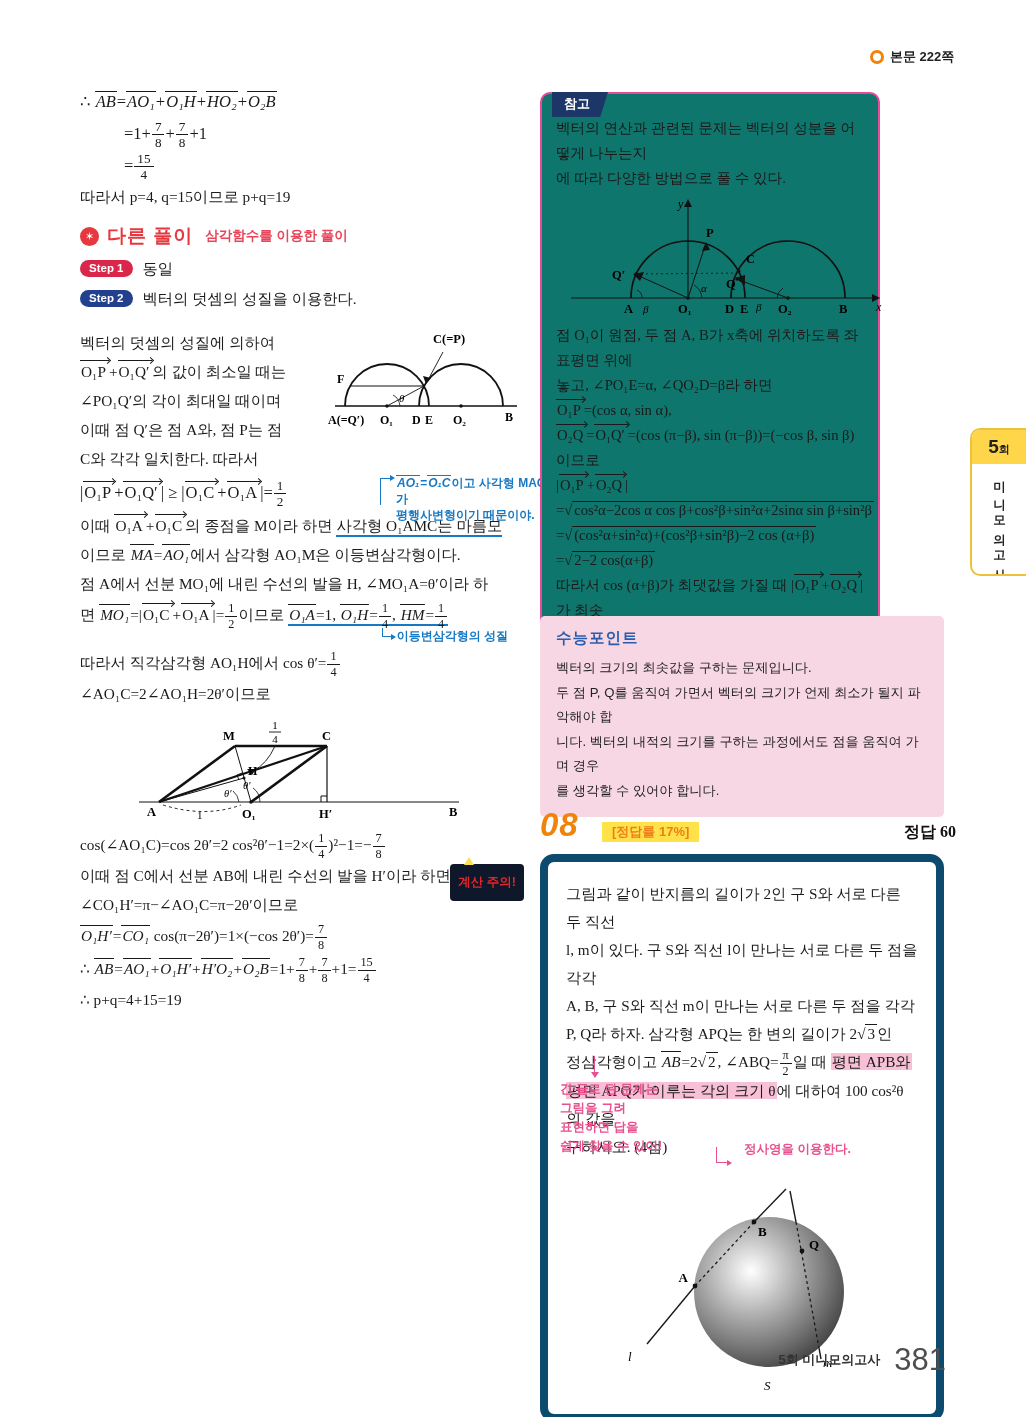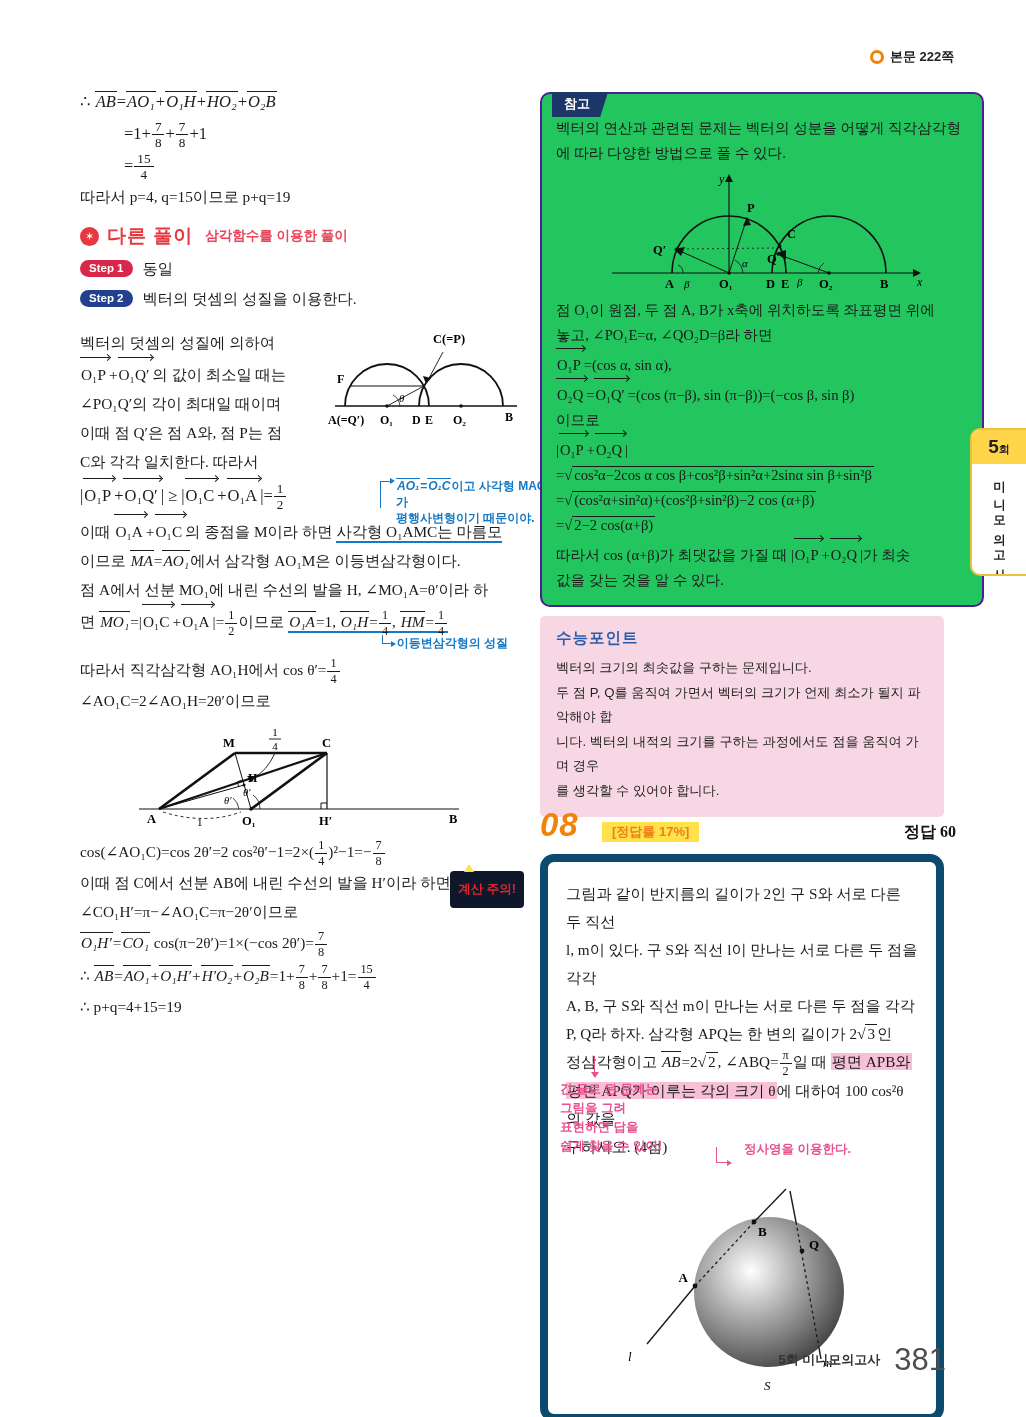--- a/index.html
+++ b/index.html
@@ -4,21 +4,21 @@
 <style>
   html,body{margin:0;padding:0;background:#fff;}
   .page{position:relative;width:1026px;height:1417px;background:#ffffff;overflow:hidden;
         font-family:"Liberation Serif","DejaVu Serif",serif;color:#1a1a1a;}
 
   
   .fr{display:inline-block;vertical-align:-0.62em;text-align:center;line-height:1.02;font-size:0.8em;margin:0 1px;}
   .fr .fn{display:block;border-bottom:1.2px solid currentColor;padding:0 3px 1px;}
   .fr .fd{display:block;padding-top:1px;}
   .ov{display:inline-block;border-top:1.2px solid currentColor;line-height:1.12;padding:1px 1px 0;font-style:italic;}
-  .vec{display:inline-block;border-top:1.2px solid currentColor;line-height:1.12;padding:8px 3px 0 1px;position:relative;text-align:right;}
+  .vec{display:inline-block;border-top:1.2px solid currentColor;line-height:1.12;padding:2px 3px 0 1px;position:relative;text-align:right;}
   .vec::after{content:"";position:absolute;right:-1px;top:-3px;width:4px;height:4px;
               border-top:1.2px solid currentColor;border-right:1.2px solid currentColor;transform:rotate(45deg);}
   .sq{white-space:nowrap;}
   .sq .rad{border-top:1.1px solid currentColor;padding:0 2px;}
 
   
   .col-left{position:absolute;left:80px;top:86px;width:438px;}
   .mline{font-size:16.5px;line-height:32px;}
   .ind{padding-left:44px;}
   .tline{font-size:15.3px;line-height:29px;}
@@ -52,22 +52,22 @@
   .fig2{display:block;margin:8px auto 0;}
   .warn-row{position:relative;}
   .warn-badge{position:absolute;right:-6px;top:3px;background:#0f172a;color:#e0262c;
               font-family:"Liberation Sans",sans-serif;font-size:12.5px;font-weight:bold;
               padding:4px 8px;border-radius:4px;}
   .warn-badge::before{content:"";position:absolute;top:-7px;left:14px;width:0;height:0;
               border-left:5px solid transparent;border-right:5px solid transparent;border-bottom:8px solid #f9e24e;}
 
   
   .col-right{position:absolute;left:540px;top:92px;width:408px;}
-  .ref-box{position:absolute;left:0;top:0;width:444px;border:2px solid #4c1d95;border-radius:10px;
-           padding:22px 14px 12px;box-sizing:border-box;background:#22c55e;}
+  .ref-box{position:absolute;left:0;top:0;width:340px;border:2px solid #ec4899;border-radius:10px;
+           padding:22px 14px 12px;box-sizing:border-box;background:#0f766e;}
   .ref-badge{position:absolute;top:-2px;left:10px;background:#1c3667;color:#fff;
              font-family:"Liberation Sans",sans-serif;font-size:13px;font-weight:bold;
              padding:3px 18px 4px 12px;clip-path:polygon(0 0,100% 0,86% 100%,0 100%);}
   .rline{font-size:14.6px;line-height:25px;}
   .fig3{display:block;margin:4px auto 2px;}
   .point-box{position:absolute;left:0;top:524px;width:404px;box-sizing:border-box;background:#f8d7e4;
              border-radius:5px;padding:12px 16px 14px;font-family:"Liberation Sans",sans-serif;}
   .point-title{color:#2b5cab;font-weight:bold;font-size:15.5px;margin-bottom:7px;letter-spacing:1px;}
   .pline{font-size:13.2px;line-height:24.5px;color:#222;}
   .prob-header{position:absolute;left:0;top:714px;width:404px;height:44px;}
@@ -241,21 +241,21 @@
     <div class="tline">∠CO₁H′=π−∠AO₁C=π−2θ′이므로</div>
     <div class="tline big"><span class="ov">O₁H′</span>=<span class="ov">CO₁</span> cos(π−2θ′)=1×(−cos 2θ′)=<span class="fr"><span class="fn">7</span><span class="fd">8</span></span></div>
     <div class="tline big">∴ <span class="ov">AB</span>=<span class="ov">AO₁</span>+<span class="ov">O₁H′</span>+<span class="ov">H′O₂</span>+<span class="ov">O₂B</span>=1+<span class="fr"><span class="fn">7</span><span class="fd">8</span></span>+<span class="fr"><span class="fn">7</span><span class="fd">8</span></span>+1=<span class="fr"><span class="fn">15</span><span class="fd">4</span></span></div>
     <div class="tline">∴ p+q=4+15=19</div>
   </div>
 
   <div class="col-right">
 
     <div class="ref-box">
       <div class="ref-badge">참고</div>
-      <div class="rline">벡터의 연산과 관련된 문제는 벡터의 성분을 어떻게 직각삼각형</div>
+      <div class="rline">벡터의 연산과 관련된 문제는 벡터의 성분을 어떻게 나누는지</div>
       <div class="rline">에 따라 다양한 방법으로 풀 수 있다.</div>
 
       <svg class="fig3" width="330" height="126" viewBox="0 0 330 126">
         <line x1="15" y1="103" x2="318" y2="103" stroke="#111" stroke-width="1.1"></line>
         <polygon points="316,99 324,103 316,107" fill="#111"></polygon>
         <line x1="132" y1="10" x2="132" y2="103" stroke="#111" stroke-width="1.1"></line>
         <polygon points="128,12 132,4 136,12" fill="#111"></polygon>
         <path d="M75,103 A57,57 0 0 1 189,103" fill="none" stroke="#111" stroke-width="1.7"></path>
         <path d="M175,103 A57,57 0 0 1 289,103" fill="none" stroke="#111" stroke-width="1.7"></path>
         <line x1="80" y1="79" x2="183" y2="78" stroke="#111" stroke-width="0.8" stroke-dasharray="2,3"></line>

